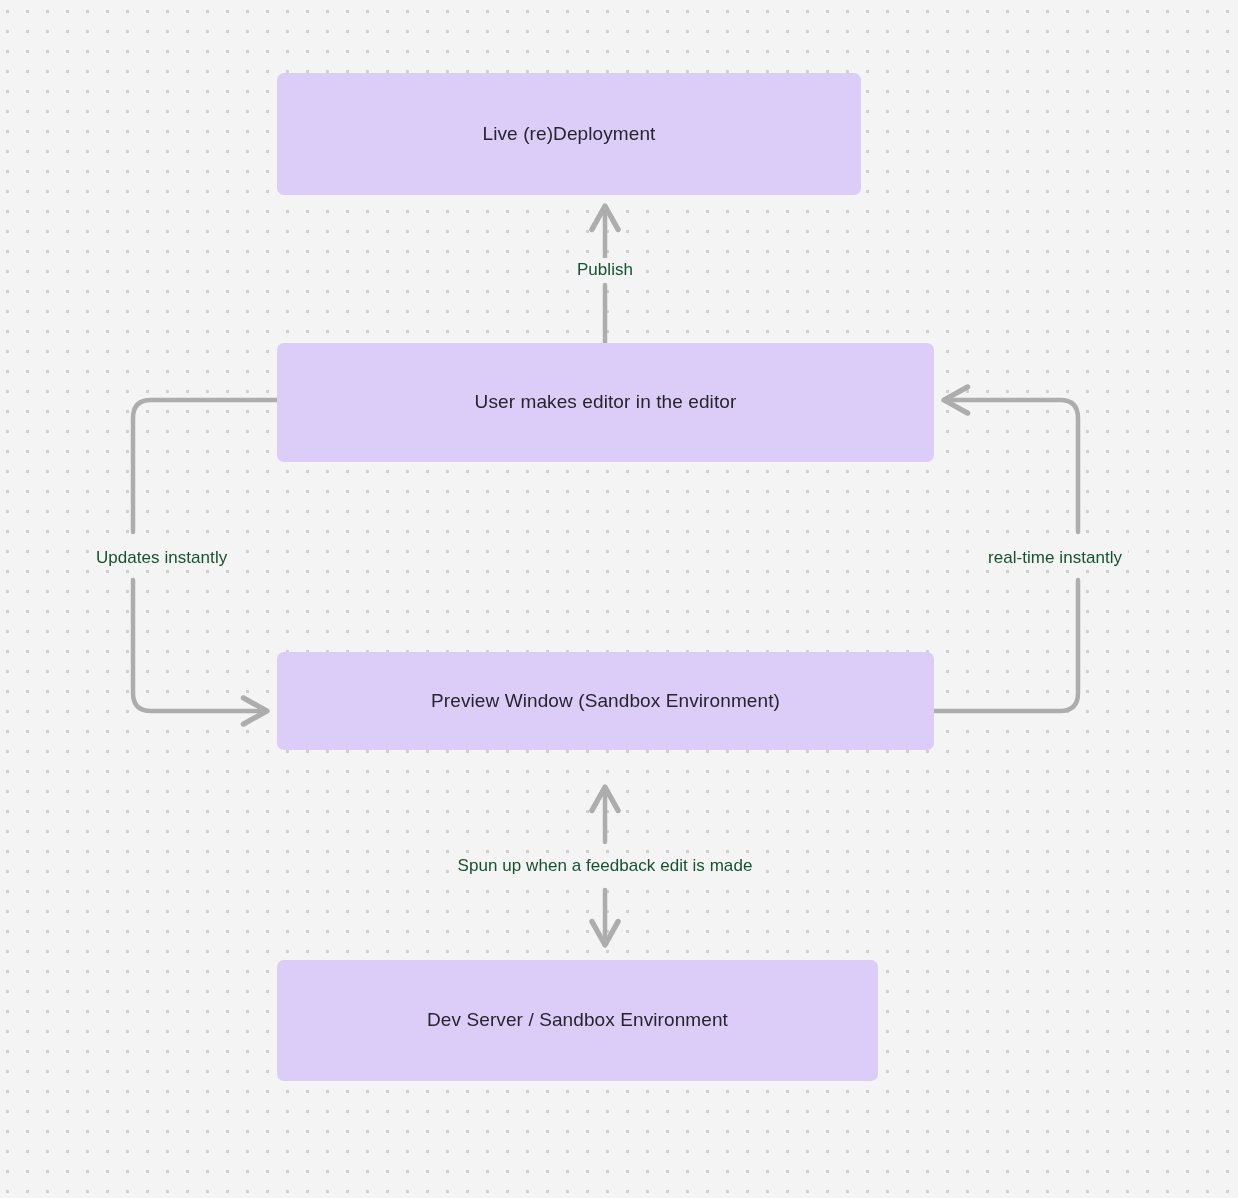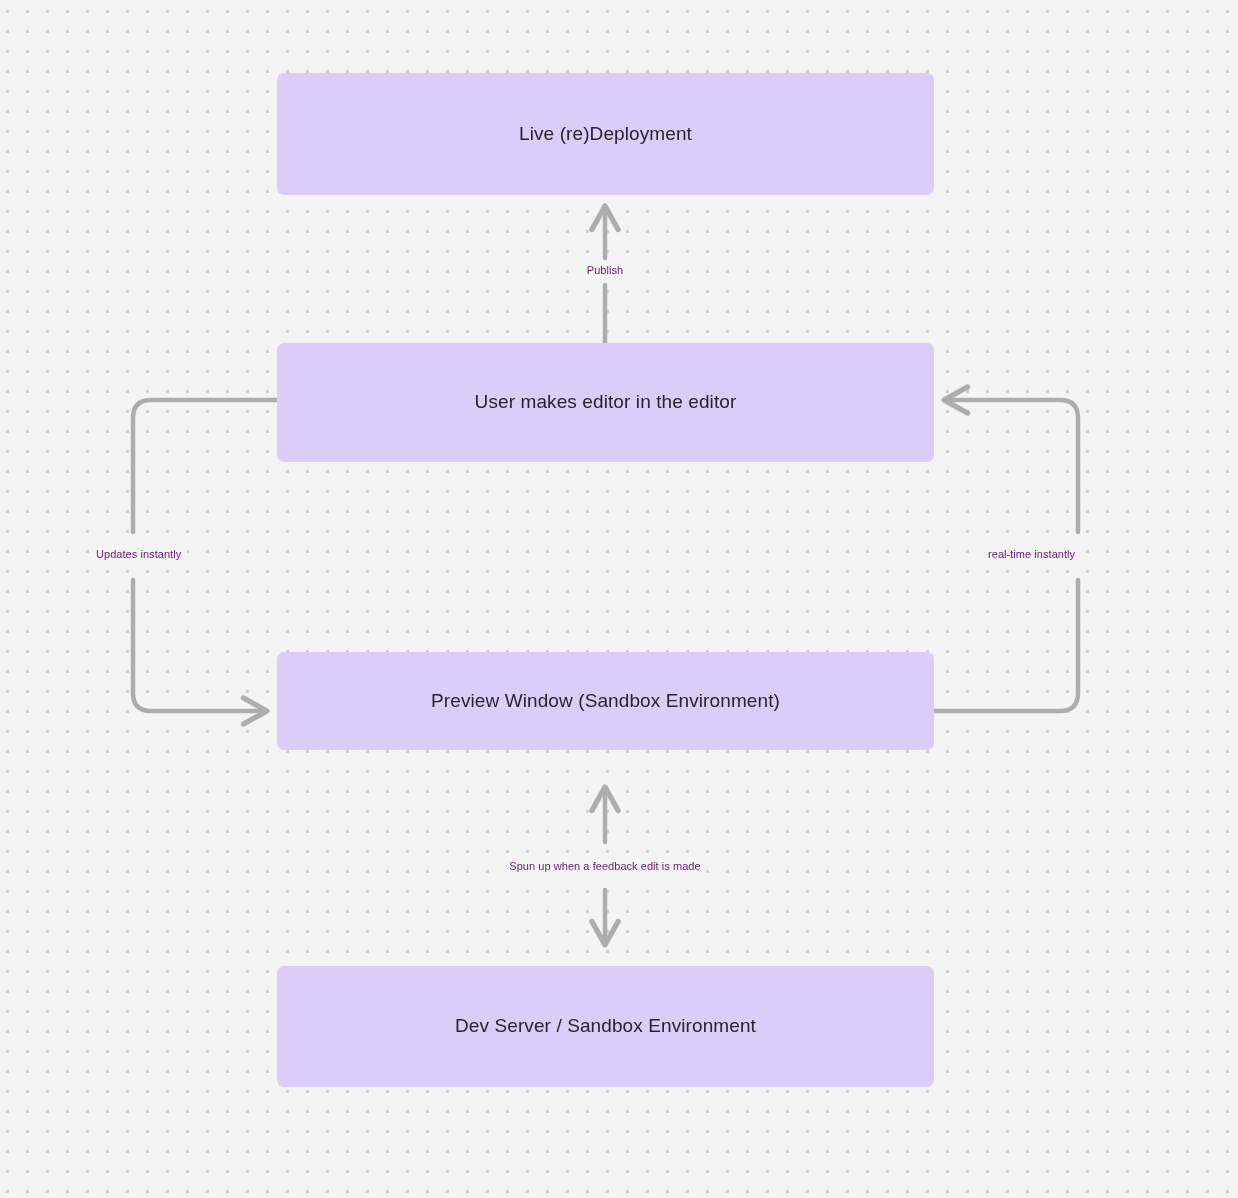--- a/index.html
+++ b/index.html
@@ -44,22 +44,22 @@
     font-family: "Liberation Sans", sans-serif;
     letter-spacing: 0.1px;
   }
   .node-label {
     display: block;
     padding: 0 18px;
     line-height: 1.3;
   }
   .edge-label {
     position: absolute;
-    color: #701a75;
-    font-size: 11px;
+    color: #14532d;
+    font-size: 17px;
     font-family: "Liberation Sans", sans-serif;
     white-space: nowrap;
     background: #f4f4f5;
     padding: 2px 6px;
     letter-spacing: 0.05px;
   }
   .edge-label.center {
     transform: translate(-50%, -50%);
   }
 </style>
@@ -89,33 +89,33 @@
       <path d="M 934 711 L 1060 711 Q 1078 711 1078 693 L 1078 580" fill="none" stroke="#adadad" stroke-width="4.5" stroke-linecap="round" stroke-linejoin="round"></path>
       <path d="M 1078 532 L 1078 418 Q 1078 400 1060 400 L 944 400" fill="none" stroke="#adadad" stroke-width="4.5" stroke-linecap="round" stroke-linejoin="round" marker-end="url(#arrow-head)"></path>
     </g>
 
     <g>
       <path d="M 605 842 L 605 787" fill="none" stroke="#adadad" stroke-width="4.5" stroke-linecap="round" marker-end="url(#arrow-head)"></path>
       <path d="M 605 890 L 605 945" fill="none" stroke="#adadad" stroke-width="4.5" stroke-linecap="round" marker-end="url(#arrow-head)"></path>
     </g>
   </svg>
 
-  <div class="node" style="left:277px; top:73px; width:657px; height:122px;">
+  <div class="node" style="left:277px; top:73px; width:584px; height:122px;">
     <span class="node-label">Live (re)Deployment</span>
   </div>
 
   <div class="node" style="left:277px; top:343px; width:657px; height:119px;">
     <span class="node-label">User makes editor in the editor</span>
   </div>
 
   <div class="node" style="left:277px; top:652px; width:657px; height:98px;">
     <span class="node-label">Preview Window (Sandbox Environment)</span>
   </div>
 
-  <div class="node" style="left:277px; top:960px; width:657px; height:121px;margin-top:6px;">
+  <div class="node" style="left:277px; top:960px; width:601px; height:121px;">
     <span class="node-label">Dev Server / Sandbox Environment</span>
   </div>
 
   <div class="edge-label center" style="left:605px; top:270px;">Publish</div>
 
   <div class="edge-label" style="left:44px; top:546px;margin-left:46px;">Updates instantly</div>
 
   <div class="edge-label" style="left:982px; top:546px;">real-time instantly</div>
 
   <div class="edge-label center" style="left:605px; top:866px;">Spun up when a feedback edit is made</div>

